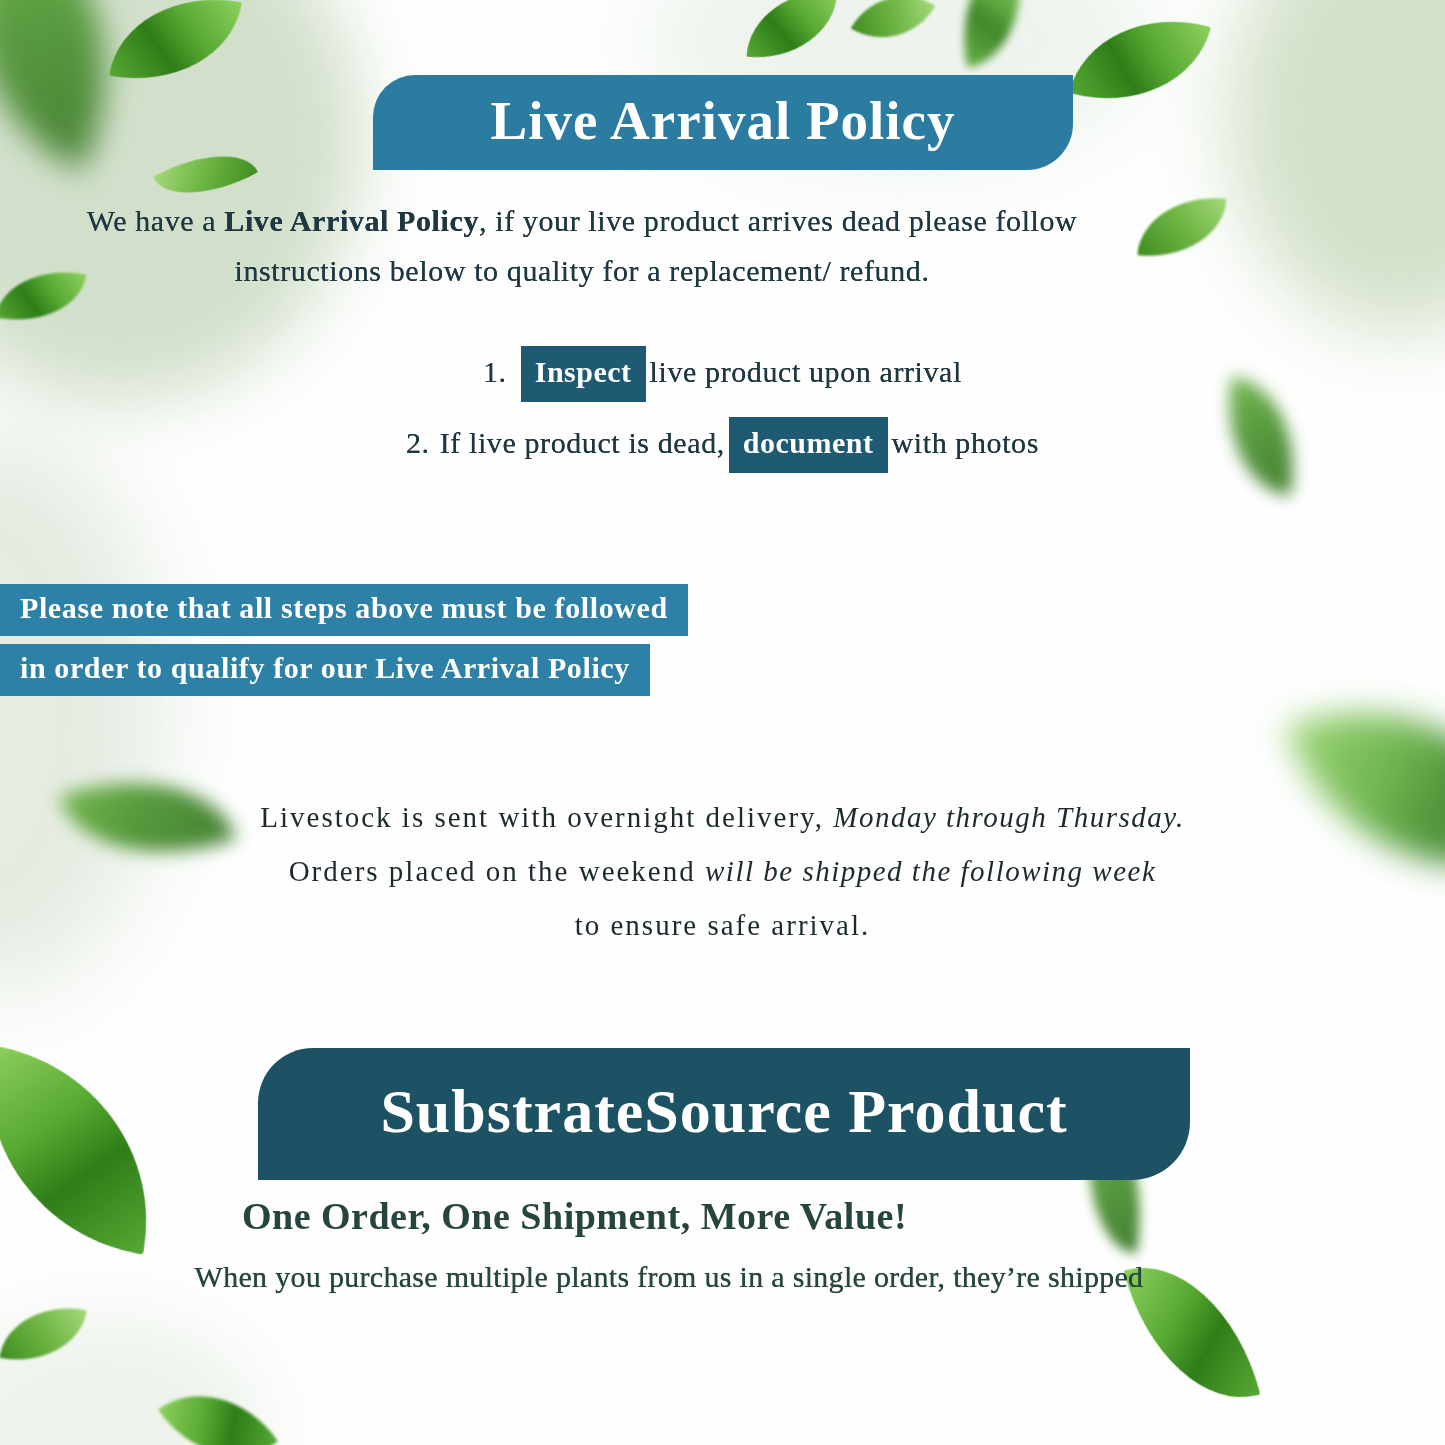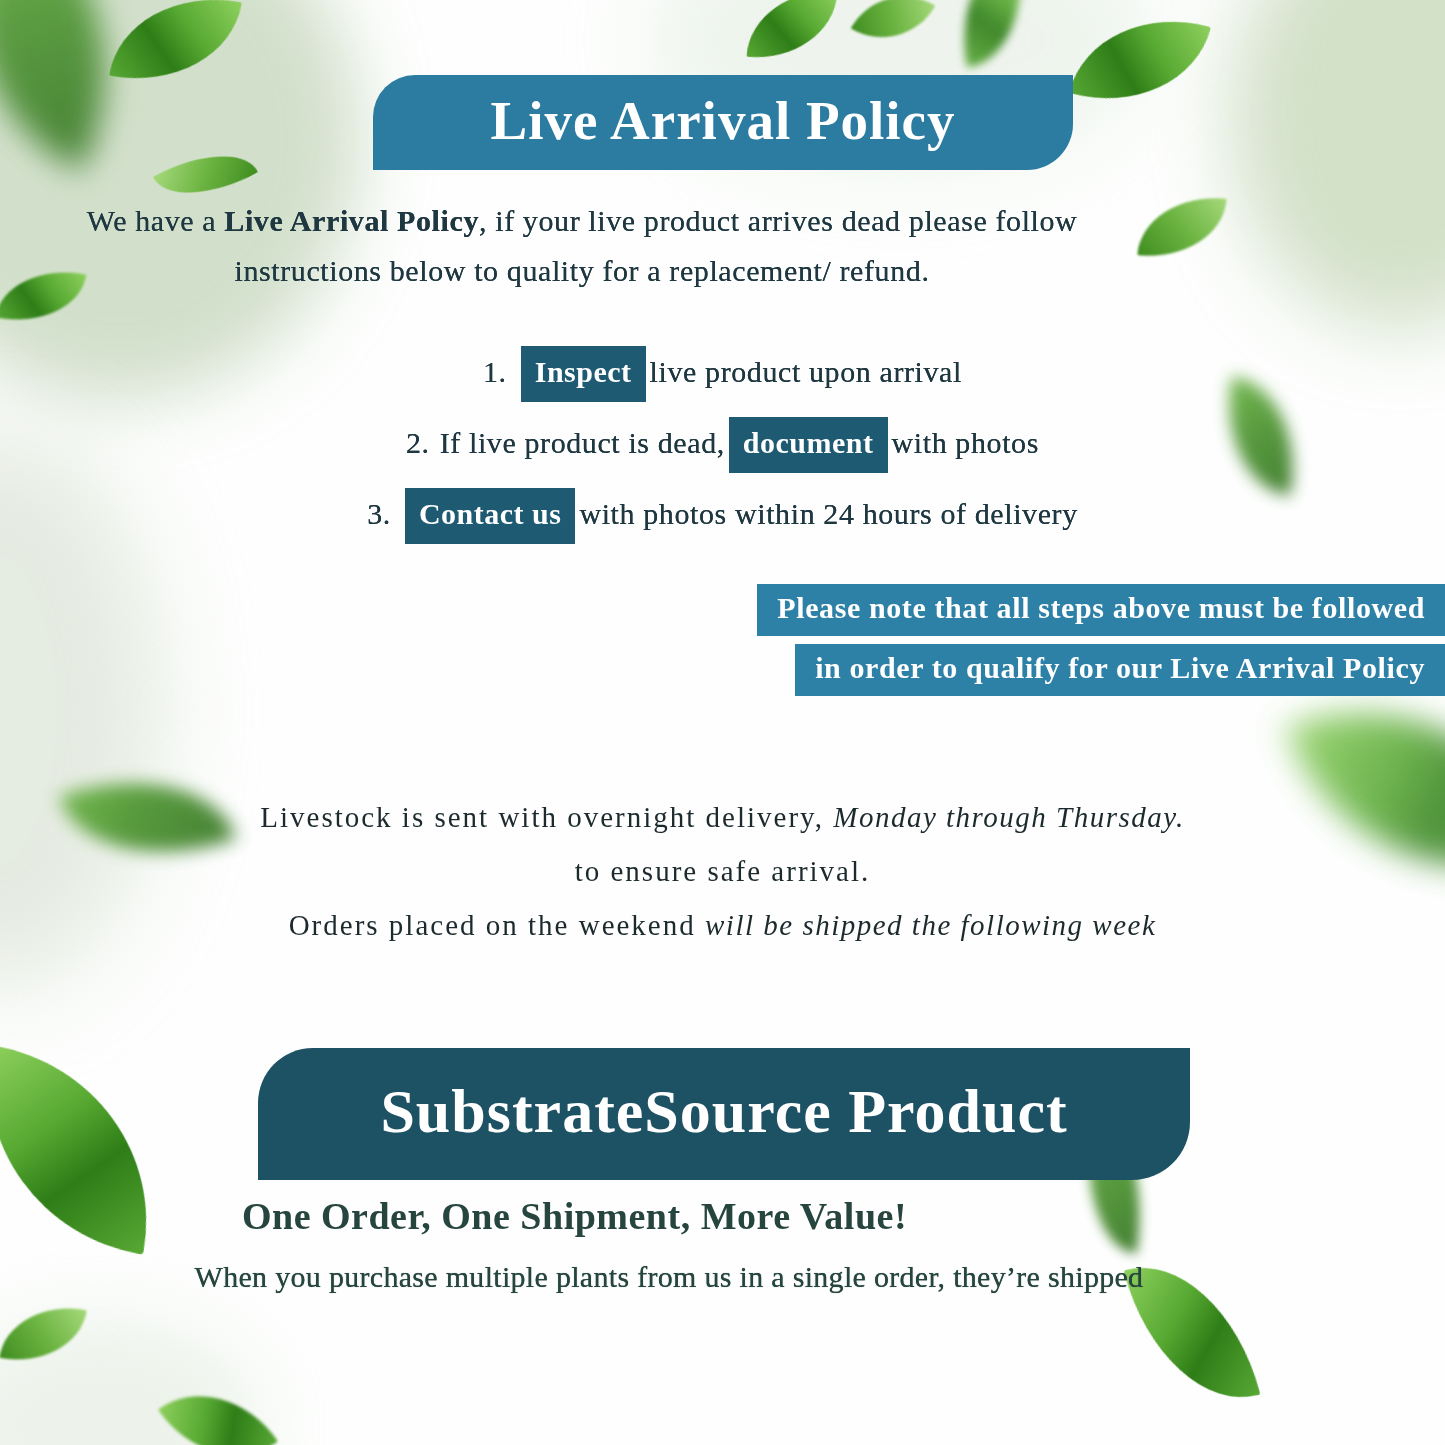--- a/index.html
+++ b/index.html
@@ -52,21 +52,21 @@
     font-size:30px; line-height:46px; margin-bottom:15px; color:var(--text_dark);
     letter-spacing:0.6px; text-shadow:0 0 0.5px currentColor;
   }
   .step .num { margin-right:10px; }
   .step .hl {
     display:inline-block; background:var(--highlight_teal); color:#ffffff;
     font-weight:bold; padding:3px 14px 7px; margin:0 4px; text-shadow:none;
     letter-spacing:0.5px;
   }
 
-  .note { position:absolute; left:0; top:580px; width:1445px; text-align:right; }
+  .note { position:absolute; left:0; top:580px; width:1445px; text-align:left; }
   .note-line {
     display:inline-block; background:var(--note_teal); color:#ffffff;
     font-size:30px; font-weight:bold; letter-spacing:0.6px;
     padding:7px 20px 11px; margin:4px 0;
   }
 
   .shipping {
     position:absolute; left:0; top:790px; width:1445px; text-align:center;
     font-size:29px; line-height:54px; color:var(--body_dark); letter-spacing:2px;
   }
@@ -116,32 +116,31 @@
   </div>
 
   <div class="intro">
     <div><span>We have a </span><b>Live Arrival Policy</b><span>, if your live product arrives dead please follow</span></div>
     <div>instructions below to quality for a replacement/ refund.</div>
   </div>
 
   <div class="steps">
     <div class="step"><span class="num">1.</span><span></span><span class="hl">Inspect</span><span>live product upon arrival</span></div>
     <div class="step"><span class="num">2.</span><span>If live product is dead,</span><span class="hl">document</span><span>with photos</span></div>
-    <div class="step"><span class="num">3.</span><span></span><span class="hl">Contact us</span><span>with photos within 24 hours of delivery</span></div>
   </div>
 
   <div class="note">
     <span class="note-line">Please note that all steps above must be followed</span><br>
     <span class="note-line">in order to qualify for our Live Arrival Policy</span>
   </div>
 
   <div class="shipping">
     <div><span>Livestock is sent with overnight delivery, </span><i>Monday through Thursday.</i></div>
+    <div><span>Orders placed on the weekend </span><i>will be shipped the following week</i></div>
     <div>to ensure safe arrival.</div>
-    <div><span>Orders placed on the weekend </span><i>will be shipped the following week</i></div>
   </div>
 
   <div class="product-banner">
     <span>SubstrateSource Product</span>
   </div>
 
   <div class="value-heading">One Order, One Shipment, More Value!</div>
   <div class="value-body">
     <div>When you purchase multiple plants from us in a single order, they’re shipped</div>
   </div>

